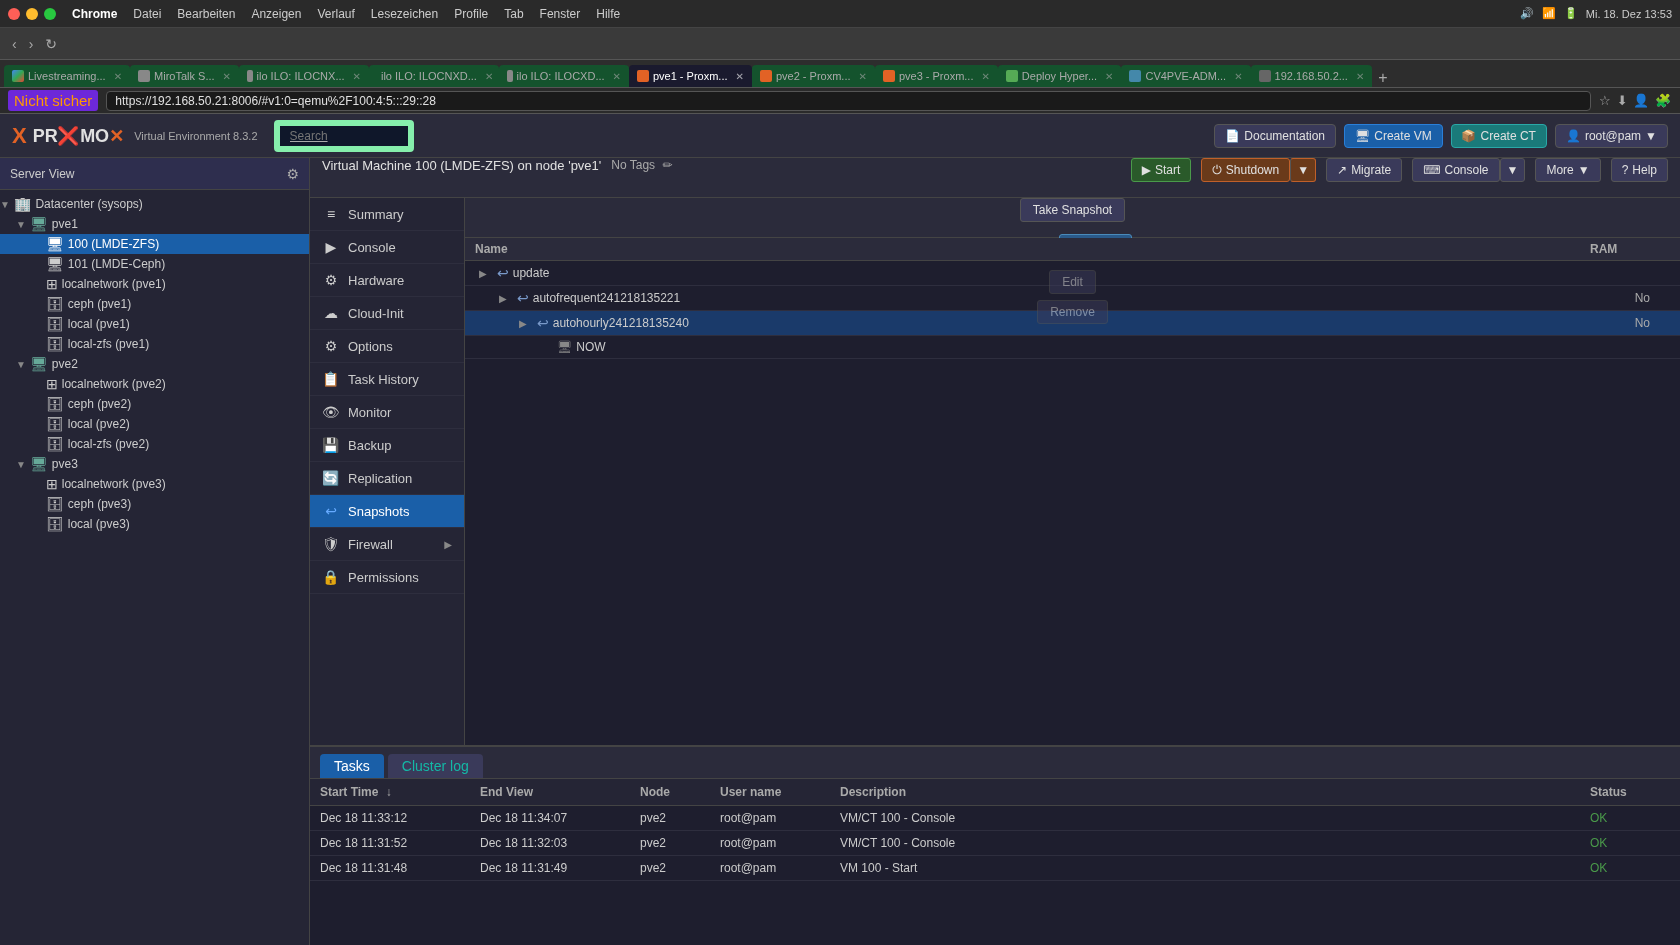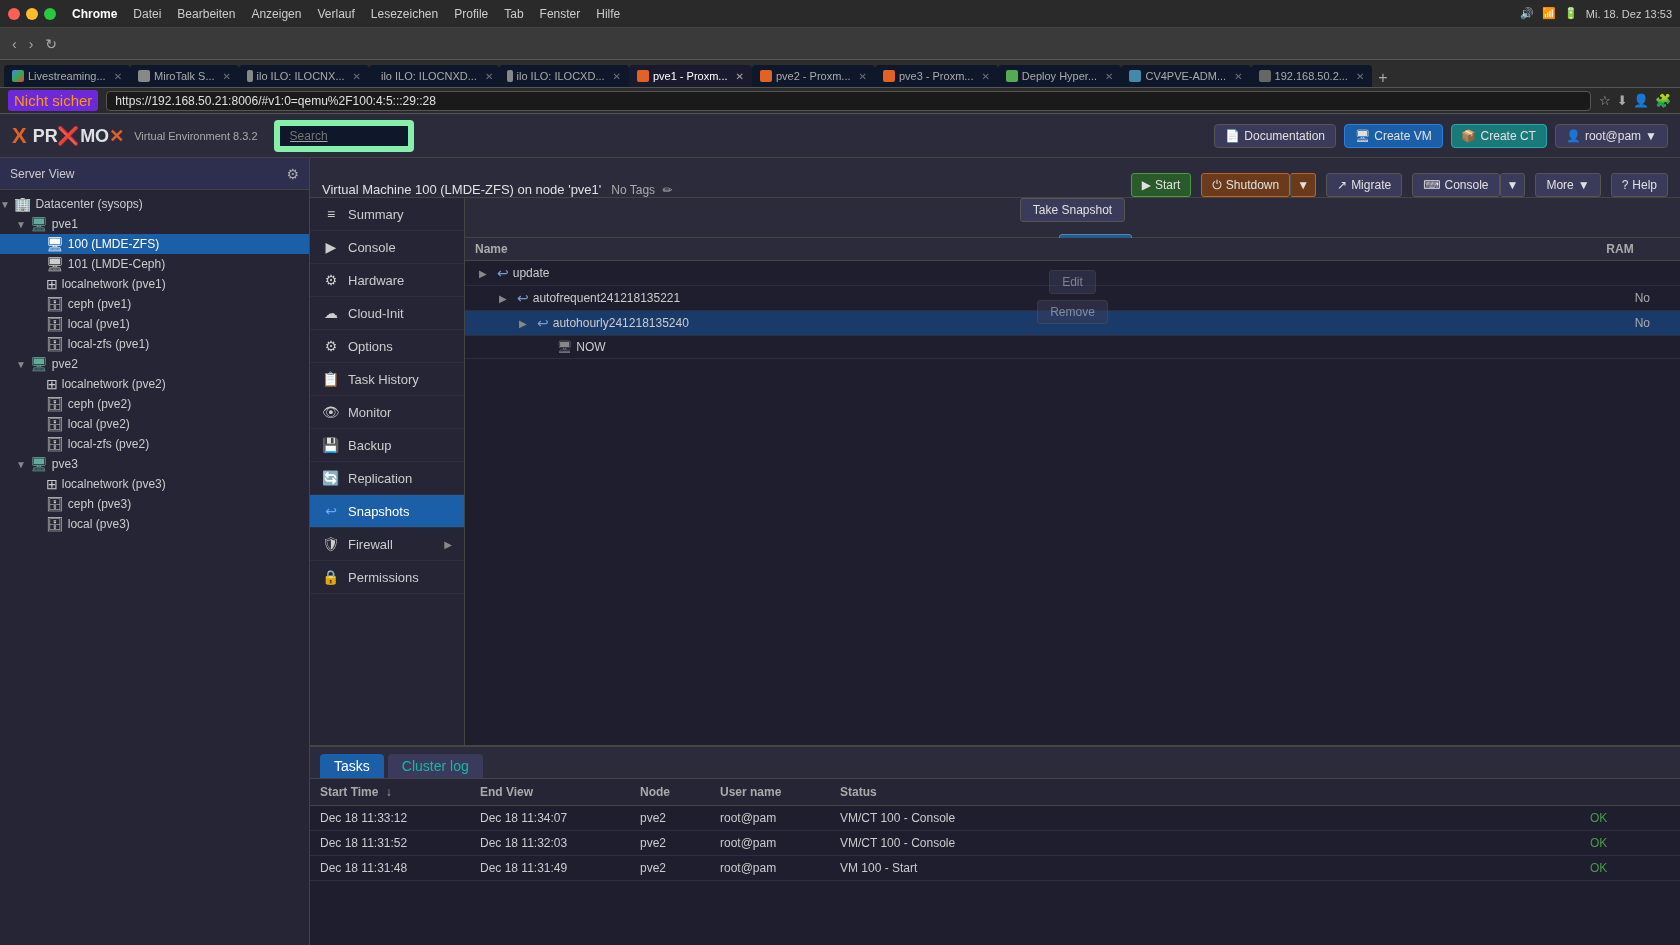--- a/index.html
+++ b/index.html
@@ -51,21 +51,21 @@
       font-size: 11px;
       display: flex;
       align-items: center;
       gap: 4px;
       cursor: pointer;
       white-space: nowrap;
       max-width: 130px;
       overflow: hidden;
     }
     .browser-tab.active { background: #1a1a2e; color: #fff; }
-    .browser-tab.inactive { background: #0f172a; color: #aaa; }
+    .browser-tab.inactive { background: #14532d; color: #aaa; }
     .tab-close { margin-left: 4px; opacity: 0.6; font-size: 10px; }
     .browser-tab .favicon { width: 12px; height: 12px; border-radius: 2px; display: inline-block; }
     .favicon-chrome { background: linear-gradient(135deg, #4285f4 0%, #34a853 50%, #ea4335 100%); }
     .favicon-ilo { background: #888; }
     .favicon-pve { background: #e26225; }
     .favicon-deploy { background: #5a5; }
     .favicon-cv4 { background: #48a; }
     .favicon-ip { background: #666; }
 
     
@@ -197,21 +197,21 @@
     .main-panel {
       flex: 1;
       display: flex;
       flex-direction: column;
       overflow: hidden;
     }
     .vm-header {
       height: 40px;
       background: #2b2b3b;
       display: flex;
-      align-items: flex-end;
+      align-items: flex-start;
       padding: 0 12px;
       gap: 10px;
       border-bottom: 1px solid #444;
       flex-shrink: 0;
     }
     .vm-title { font-size: 13px; color: #e0e0e0; font-weight: 500; }
     .vm-tags { color: #aaa; font-size: 12px; }
     .tag-pencil { cursor: pointer; margin-left: 4px; }
     .vm-actions-spacer { flex: 1; }
     .vm-action-btn {
@@ -295,21 +295,21 @@
     .snap-table-header {
       display: flex;
       background: #2b2b3b;
       border-bottom: 1px solid #444;
       padding: 4px 10px;
       font-size: 12px;
       color: #aaa;
       font-weight: 600;
     }
     .snap-col-name { flex: 1; }
-    .snap-col-ram { width: 80px; text-align: center; padding-right: 20px; }
+    .snap-col-ram { width: 80px; text-align: left; padding-right: 20px; }
     .snap-row {
       display: flex;
       align-items: center;
       padding: 4px 10px;
       border-bottom: 1px solid #2e2e3e;
       font-size: 12px;
       color: #ccc;
       cursor: pointer;
     }
     .snap-row.selected { background: #1a3a6a; }
@@ -809,20 +809,21 @@
         </div>
         <div class="tasks-table">
           <div class="tasks-header">
             <div class="task-col-start">
               <span>Start Time</span>
               <span style="margin-left:4px;">↓</span>
             </div>
             <div class="task-col-end">End View</div>
             <div class="task-col-node">Node</div>
             <div class="task-col-user">User name</div>
+            <div class="task-col-desc">Description</div>
             <div class="task-col-status">Status</div>
           </div>
 
           <div class="task-row">
             <div class="task-col-start">Dec 18 11:33:12</div>
             <div class="task-col-end">Dec 18 11:34:07</div>
             <div class="task-col-node">pve2</div>
             <div class="task-col-user">root@pam</div>
             <div class="task-col-desc">VM/CT 100 - Console</div>
             <div class="task-col-status task-ok">OK</div>

